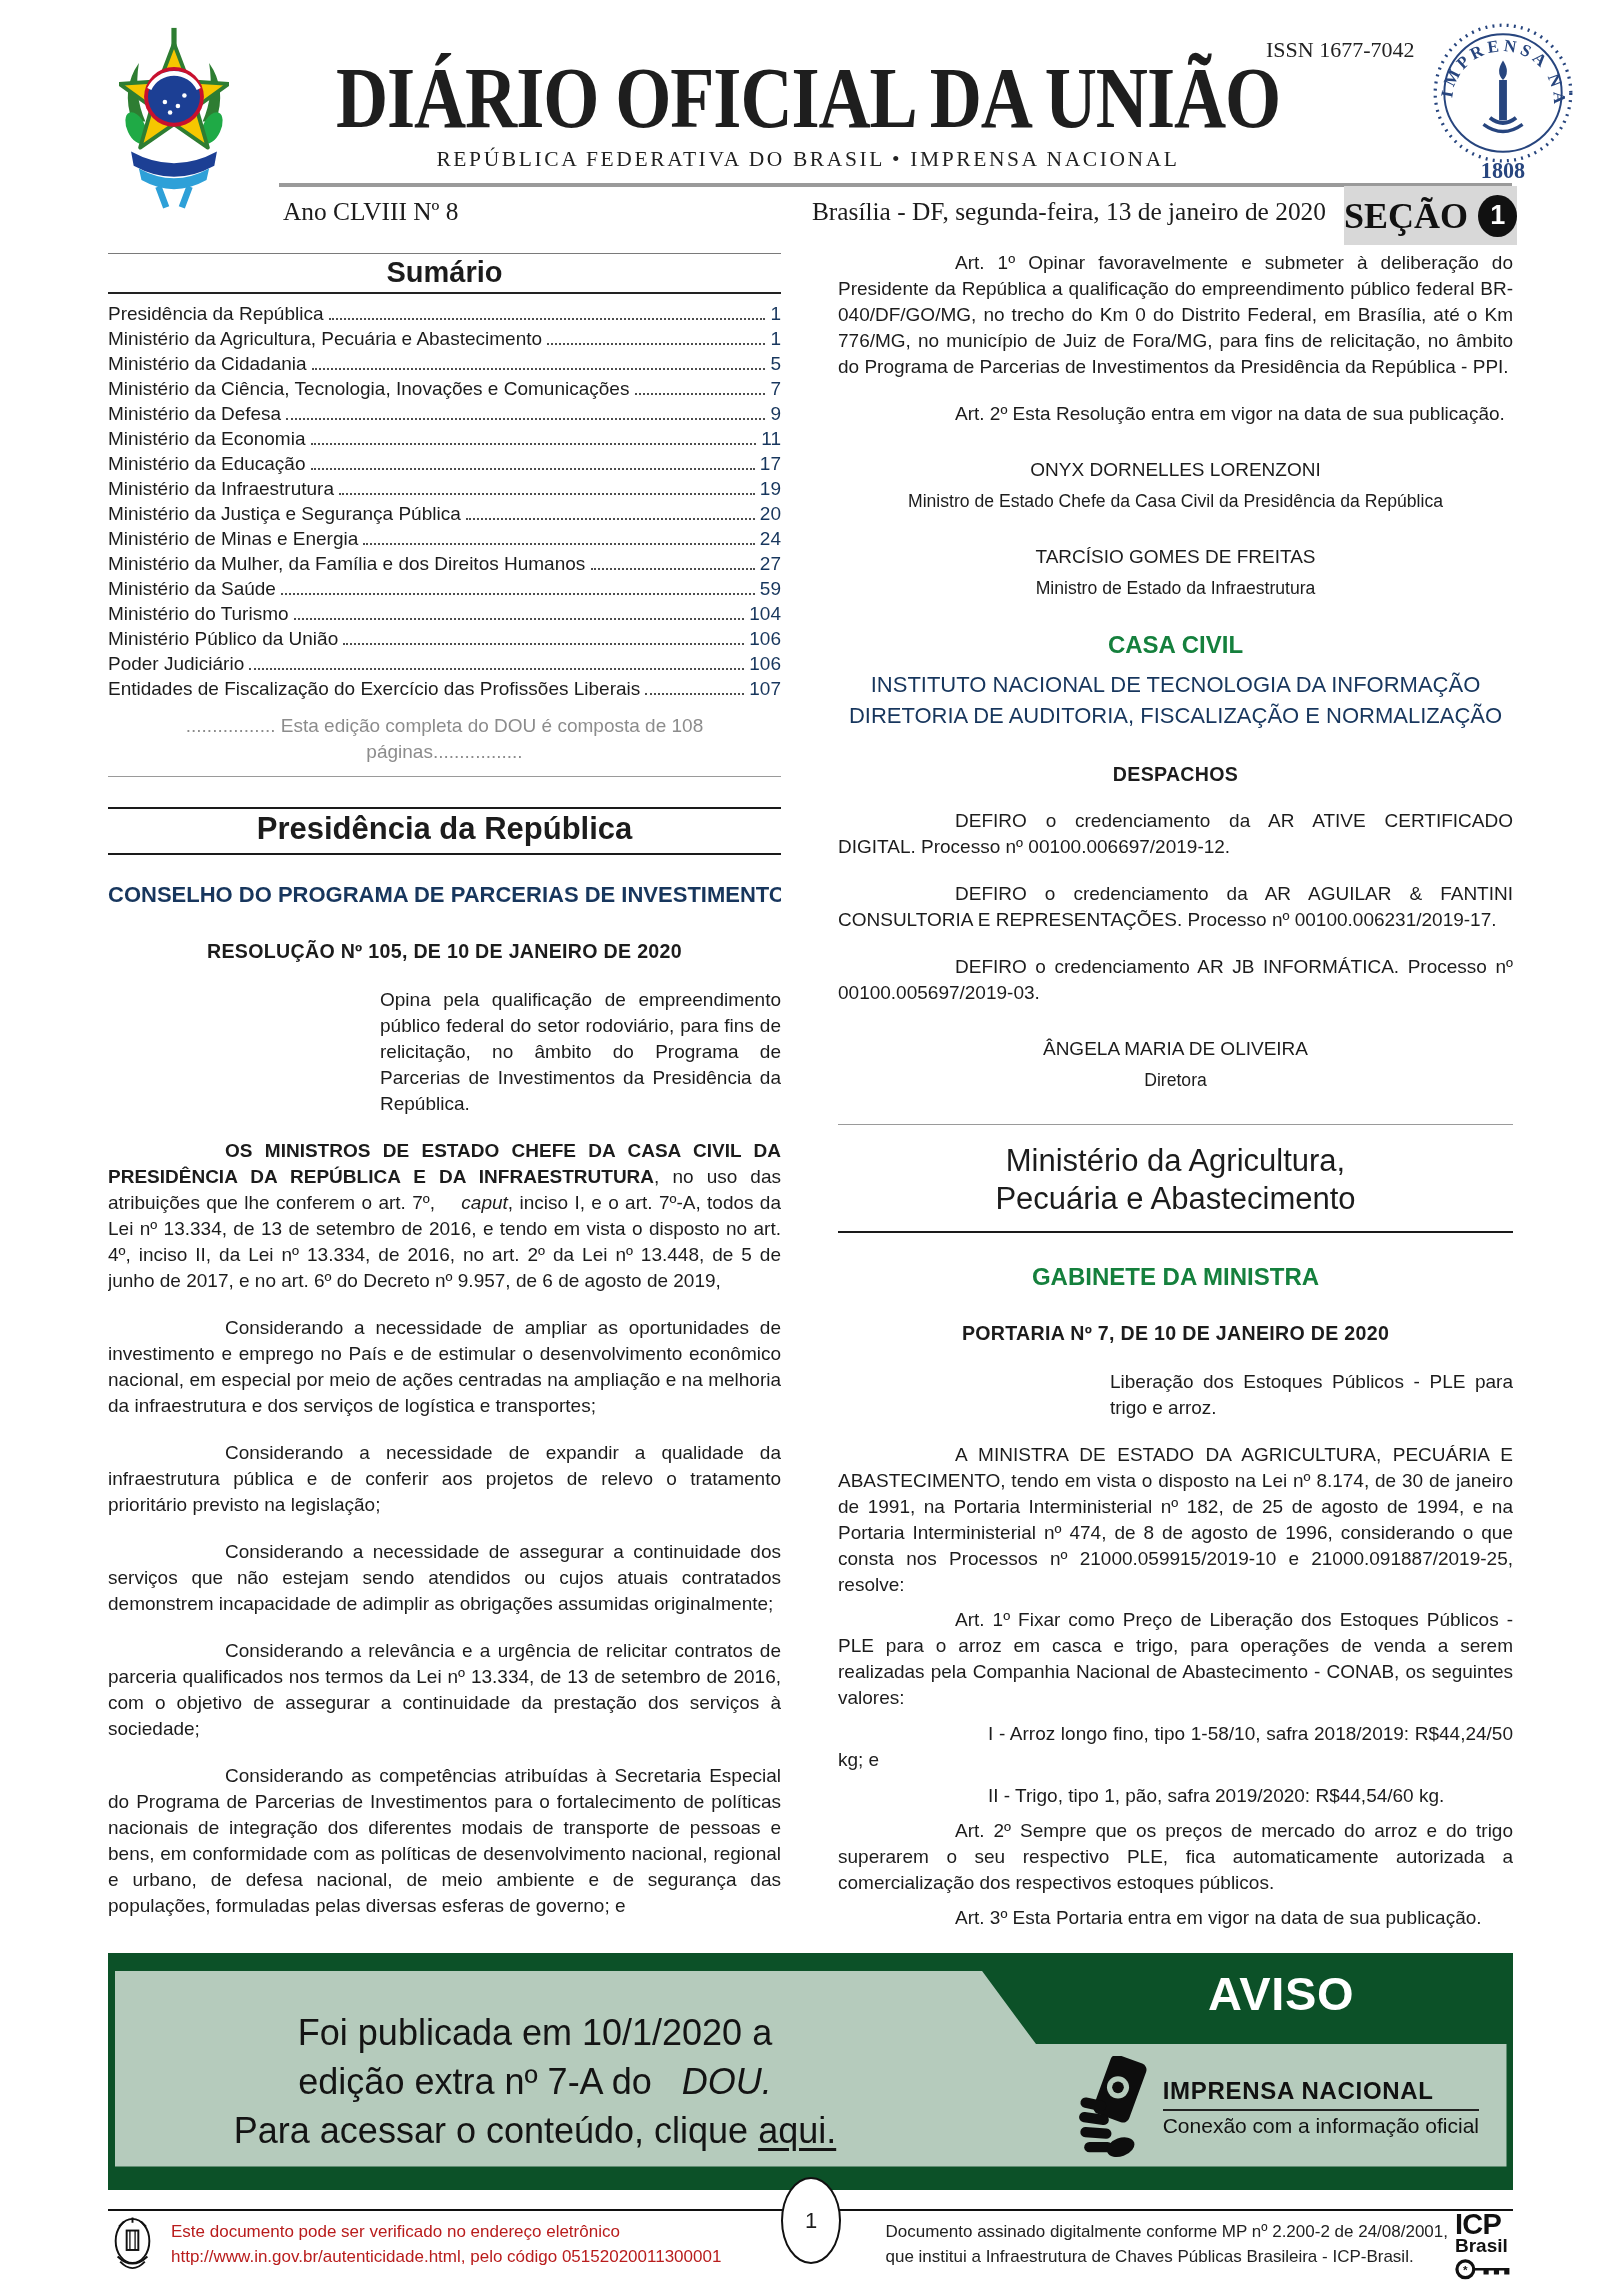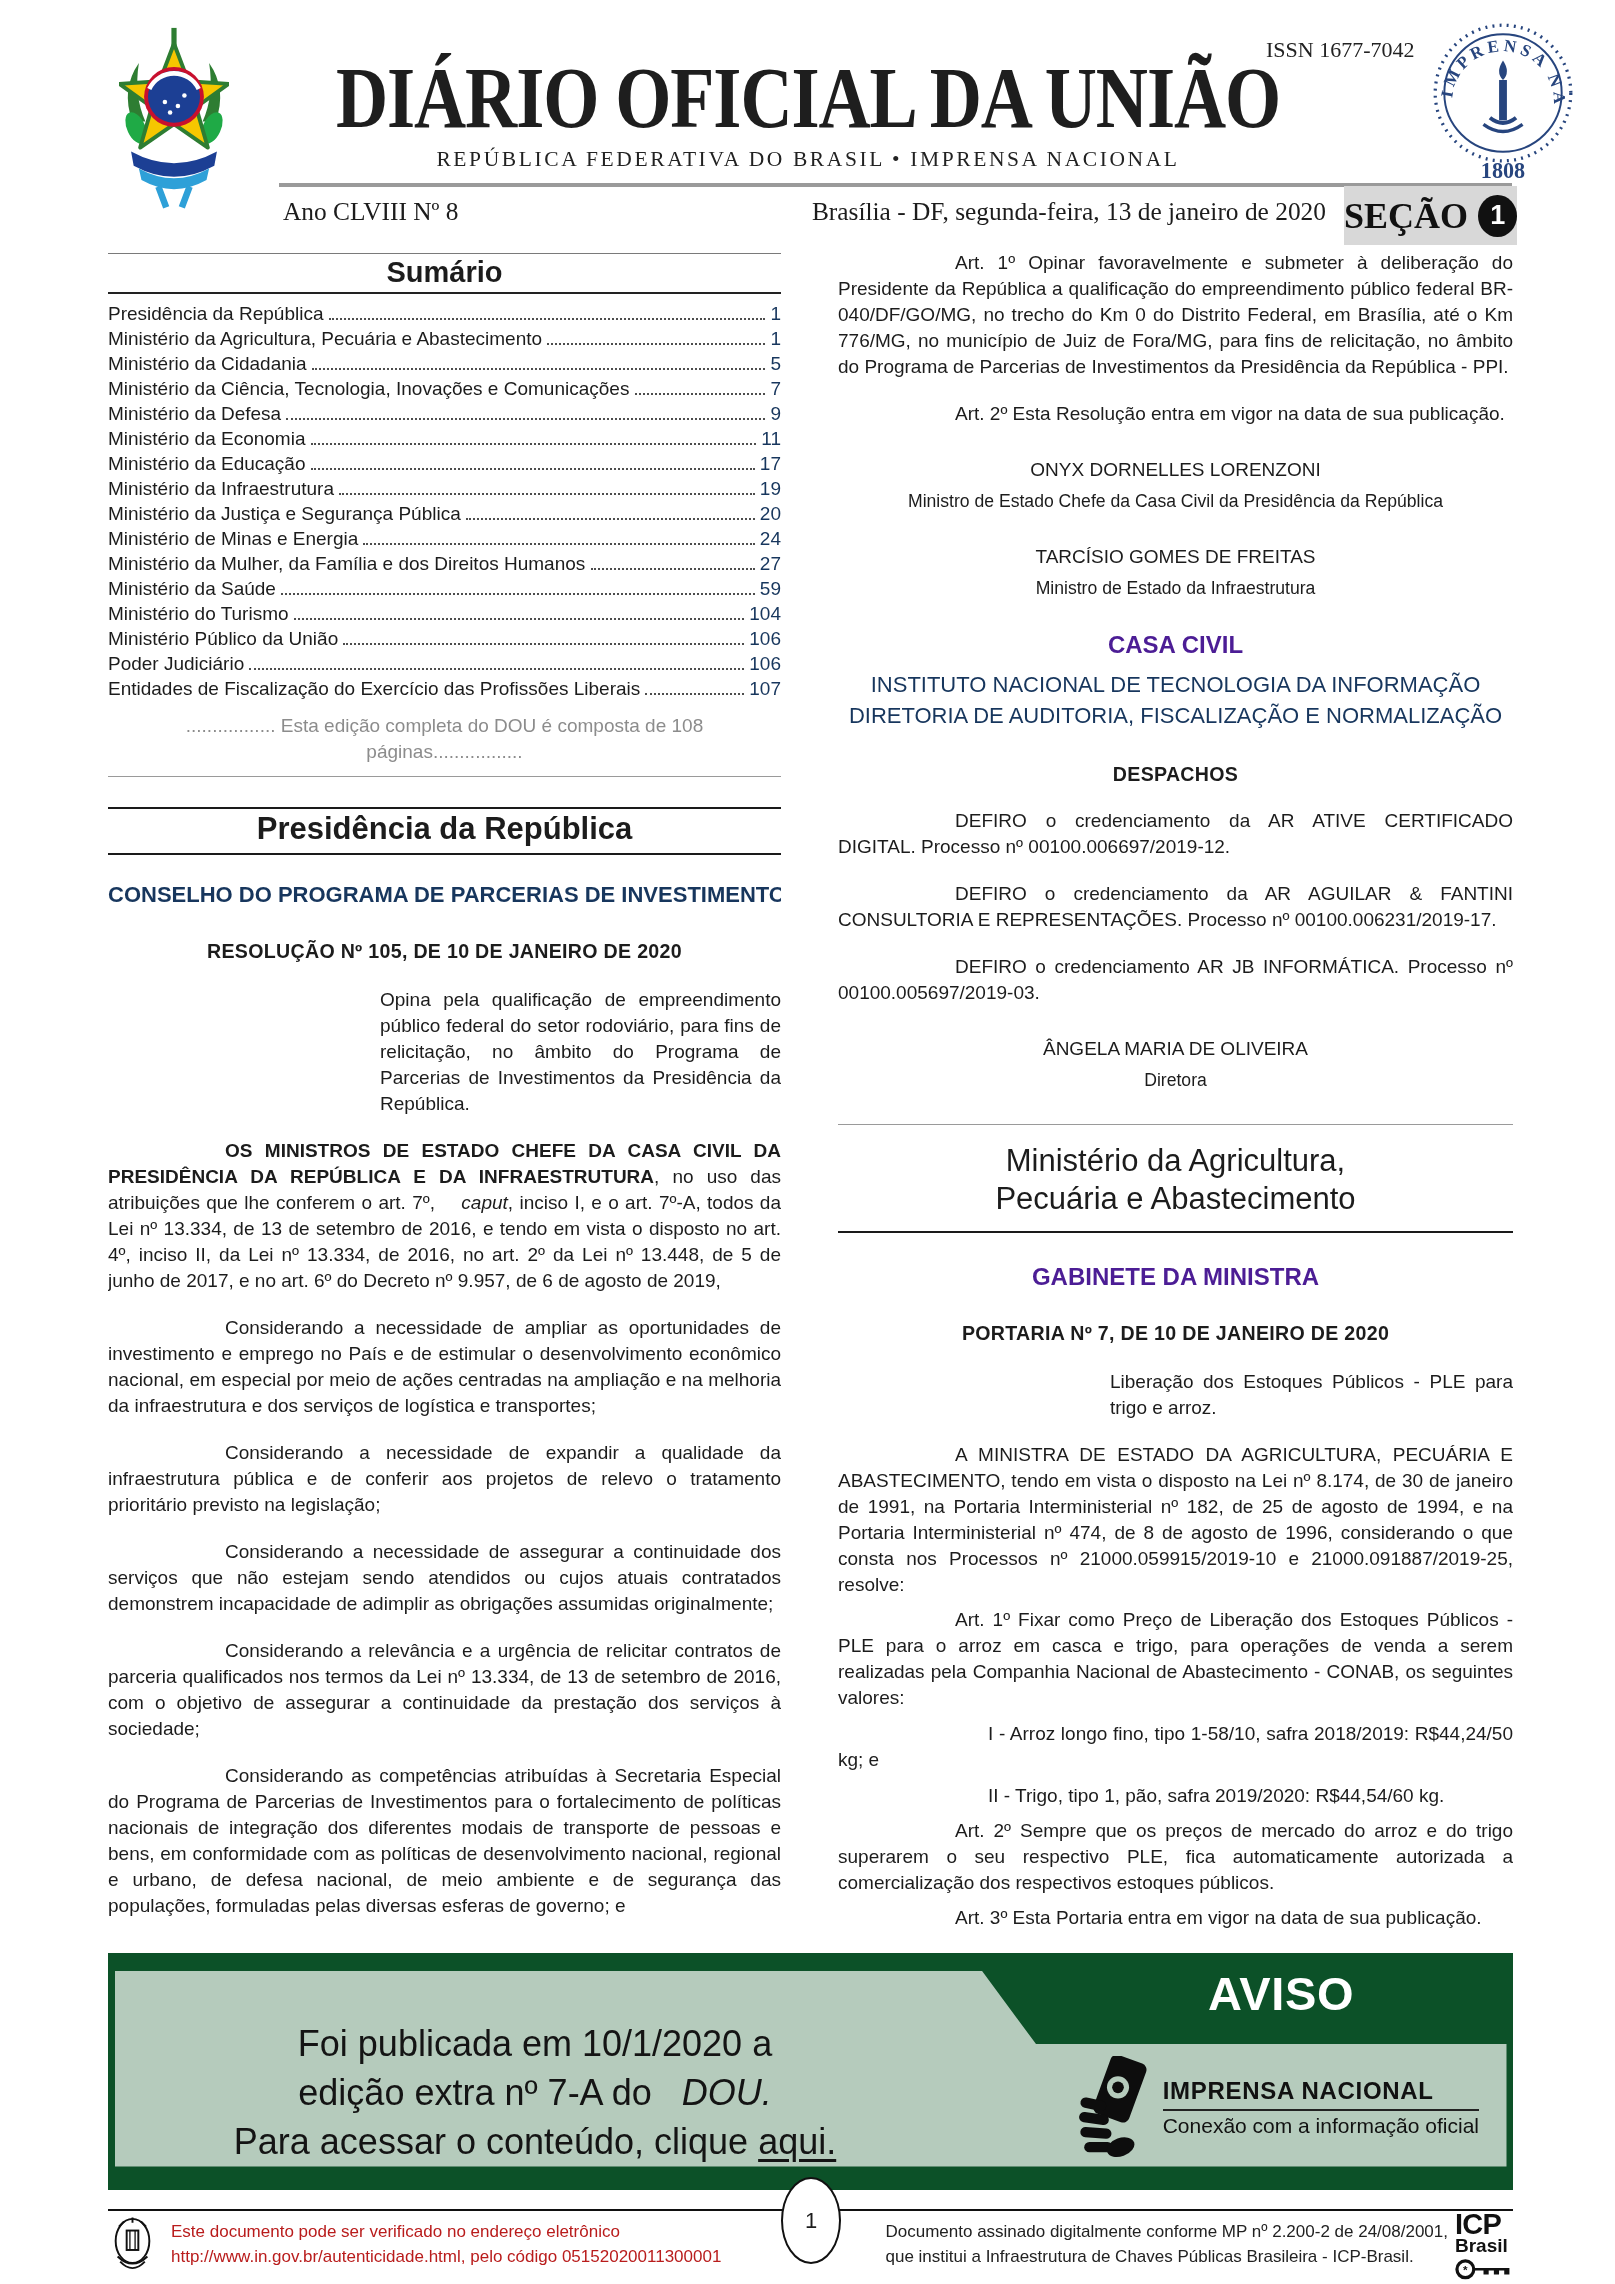--- a/index.html
+++ b/index.html
@@ -45,34 +45,34 @@
   .sum-bottom-rule { border-top:1.3px solid #9a9a9a; margin-top:10.4px; }
 
   
   .sec-banner { margin-top:30px; border-top:2.6px solid #1a1a1a; border-bottom:2.6px solid #1a1a1a;
           padding:7.8px 0 10.4px; text-align:center; font-size:31px; font-weight:bold; }
   .org-sep { border-top:1.3px solid #9a9a9a; margin-top:31px; }
   .ministry-head { margin-top:17px; text-align:center; font-size:31px; font-weight:normal; line-height:38px; }
   .ministry-rule { border-top:2.6px solid #1a1a1a; margin-top:13px; }
 
   .blue-head-lg { color:#17365D; font-weight:bold; font-size:22px; text-align:center; margin-top:27px; white-space:nowrap; }
-  .blue-head { color:#4c1d95; font-weight:bold; font-size:24px; text-align:center; margin-top:31px; }
+  .blue-head { color:#15803d; font-weight:bold; font-size:24px; text-align:center; margin-top:31px; }
   .blue-sub { color:#17365D; font-size:22px; text-align:center; margin-top:10.4px; line-height:31px; }
   .doc-title { font-weight:bold; font-size:19.6px; text-align:center; margin-top:30px; letter-spacing:0.3px; }
   .signature { text-align:center; margin-top:30px; }
   .sig-name { font-size:19px; }
   .sig-role { font-size:17.6px; margin-top:5.2px; }
 
   
   .aviso-banner { position:absolute; left:108px; top:1953px; width:1405px; height:237px; background:#0C5128; }
   .aviso-light { position:absolute; left:6.5px; right:6.5px; top:17.6px; bottom:23.5px; background:#B5CBBC;
           clip-path:polygon(0 0, 62.3% 0, 66.2% 37.5%, 100% 37.5%, 100% 100%, 0 100%); }
   .aviso-label { position:absolute; left:69%; top:13px; width:29%; text-align:center; color:#fff;
           font-size:47px; font-weight:bold; letter-spacing:0.7px; }
-  .aviso-text { position:absolute; left:52px; top:66px; width:750px; text-align:center;
+  .aviso-text { position:absolute; left:52px; top:55px; width:750px; text-align:center;
           font-size:36px; line-height:49px; color:#141414; }
   .aviso-link { text-decoration:underline; text-underline-offset:4.6px; color:#141414; }
   .aviso-logo { position:absolute; right:34px; top:103px; display:flex; align-items:center; gap:5.2px; color:#111; }
   .logo-text .t1 { font-size:24px; font-weight:bold; letter-spacing:0.7px; border-bottom:2px solid #222; padding-bottom:3.3px; white-space:nowrap; }
   .logo-text .t2 { font-size:21px; margin-top:3.3px; white-space:nowrap; }
 
   
   .footer-rule { position:absolute; left:108px; top:2209px; width:1405px; height:2px; background:#111; }
   .page-oval { position:absolute; left:781px; top:2177px; width:56px; height:83px; background:#fff;
           border:2px solid #111; border-radius:50%; display:flex; align-items:center; justify-content:center; font-size:22px; }

